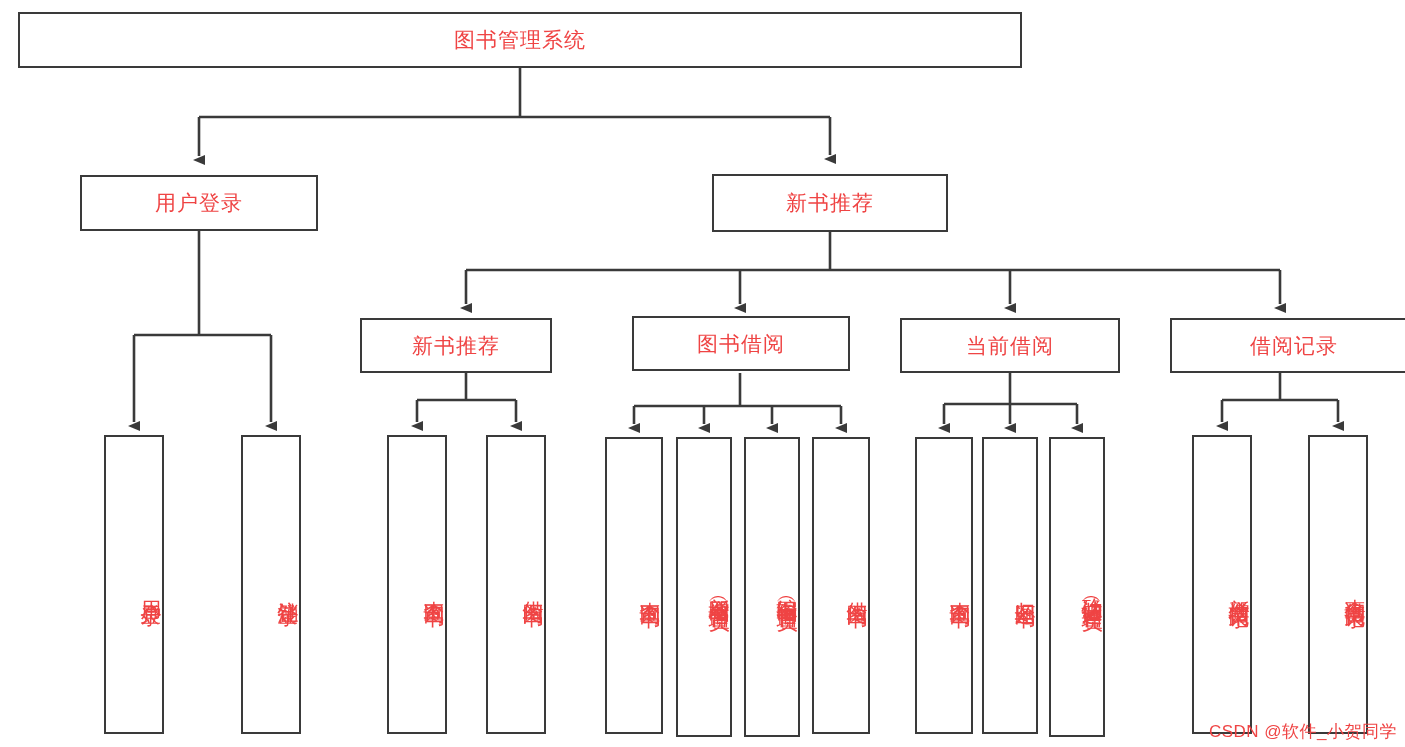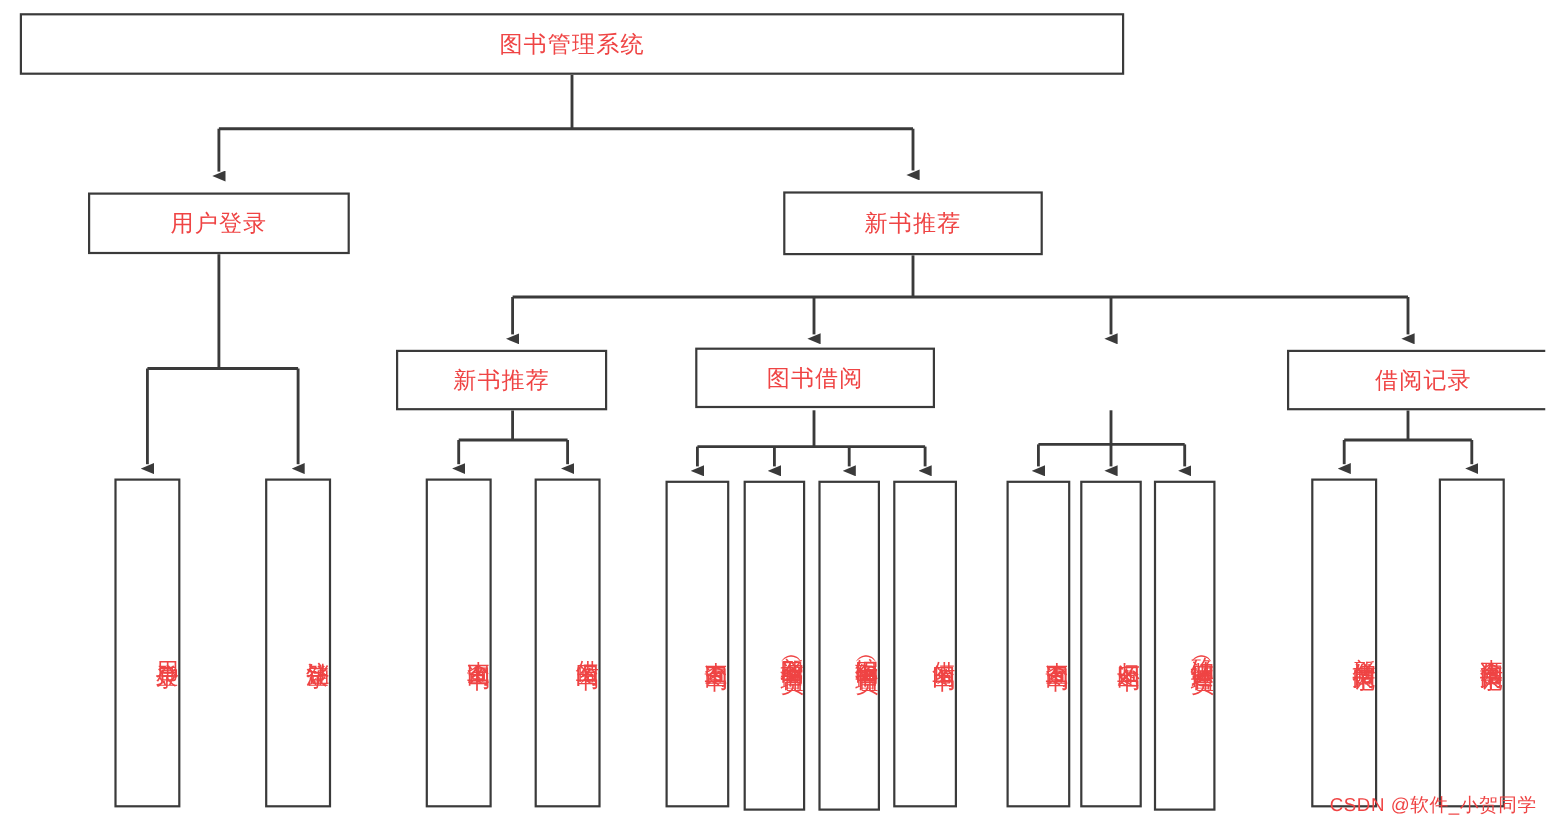--- a/index.html
+++ b/index.html
@@ -135,20 +135,23 @@
   </div>
 
   <div class="node h" style="left:360px; top:318px; width:192px; height:55px;">
     <span>新书推荐</span>
   </div>
 
   <div class="node h" style="left:632px; top:316px; width:218px; height:55px;">
     <span>图书借阅</span>
   </div>
 
+  <div class="node h" style="left:900px; top:318px; width:220px; height:55px;">
+    <span>当前借阅</span>
+  </div>
 
   <div class="node h" style="left:1170px; top:318px; width:248px; height:55px;">
     <span>借阅记录</span>
   </div>
 
   <div class="node v" style="left:104px; top:435px; width:60px; height:299px;">
     <span class="vlabel">用户登录</span>
   </div>
 
   <div class="node v" style="left:241px; top:435px; width:60px; height:299px;">

